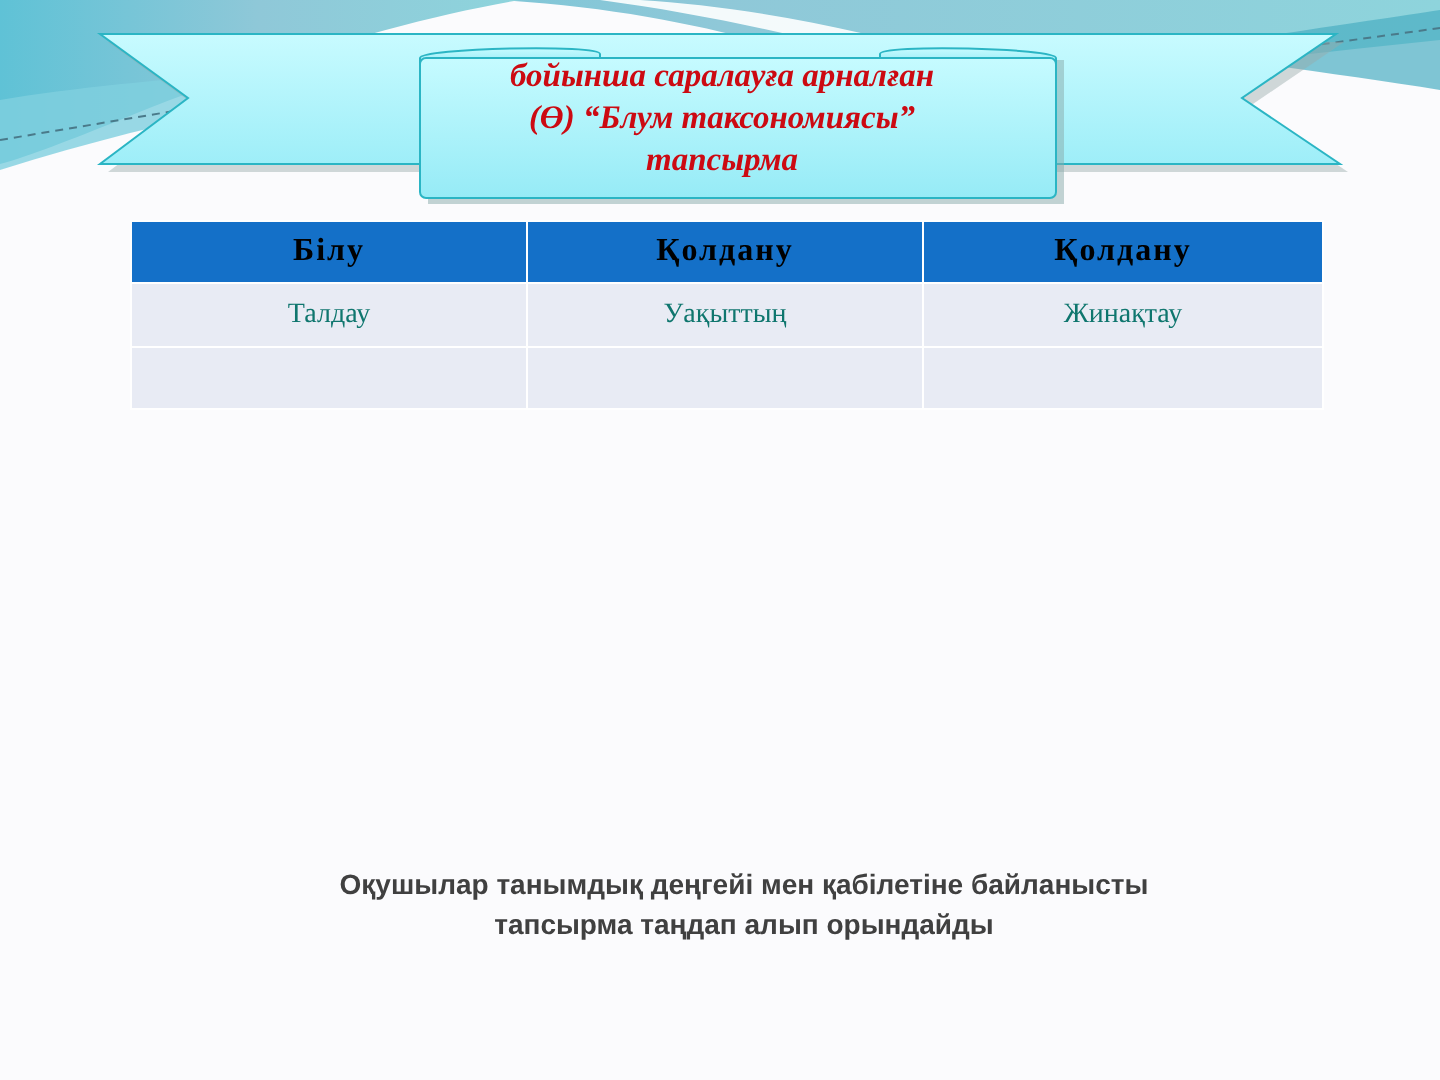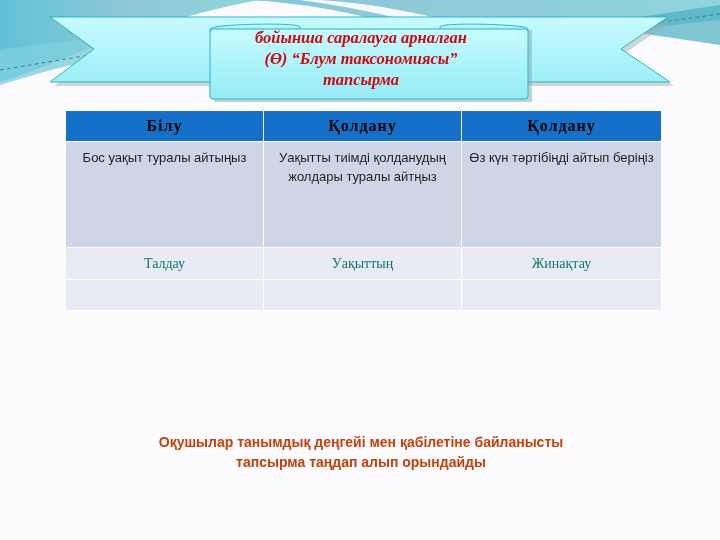--- a/index.html
+++ b/index.html
@@ -68,23 +68,23 @@
       height: 32px;
       vertical-align: middle;
     }
     .empty-row td {
       background: #e8ebf4;
       height: 31px;
     }
 
     .footer-note {
       position: absolute;
-      left: 101px; top: 432px; width: 520px;
+      left: 112px; top: 432px; width: 520px;
       text-align: center;
-      color: #c2410c;
+      color: #404040;
       font-weight: bold;
       font-size: 14px;
       line-height: 20px;
     }
   </style>
 </head>
 <body>
 
 <svg class="bg-svg" viewBox="0 0 720 540">
   <defs>
@@ -131,25 +131,20 @@
       <col class="c1">
       <col class="c2">
       <col class="c3">
     </colgroup>
   <tbody>
       <tr class="hdr">
     <th>Білу</th>
     <th>Қолдану</th>
     <th>Қолдану</th>
   </tr>
-  <tr class="body-row">
-    <td>Бос уақыт туралы айтыңыз</td>
-    <td>Уақытты тиімді қолданудың жолдары туралы айтңыз</td>
-    <td>Өз күн тәртібіңді айтып беріңіз</td>
-  </tr>
   <tr class="sub-hdr">
     <td>Талдау</td>
     <td>Уақыттың</td>
     <td>Жинақтау</td>
   </tr>
   <tr class="empty-row">
     <td></td>
     <td></td>
     <td></td>
   </tr>

